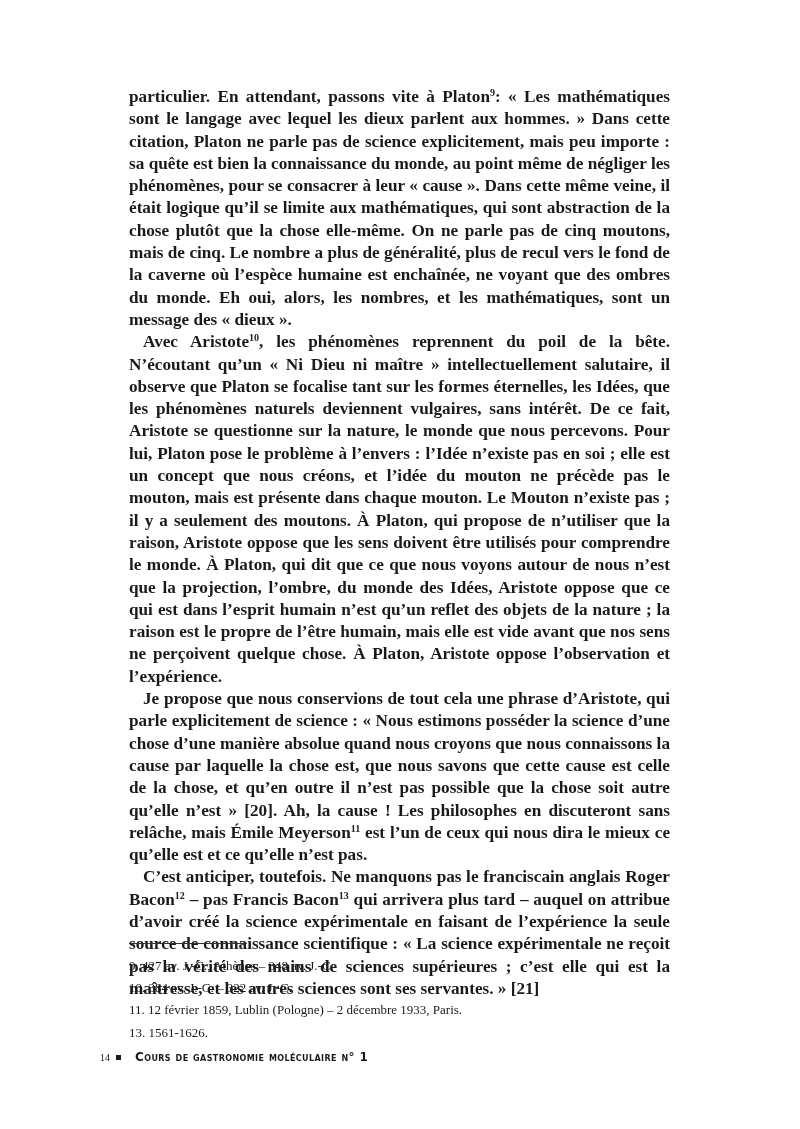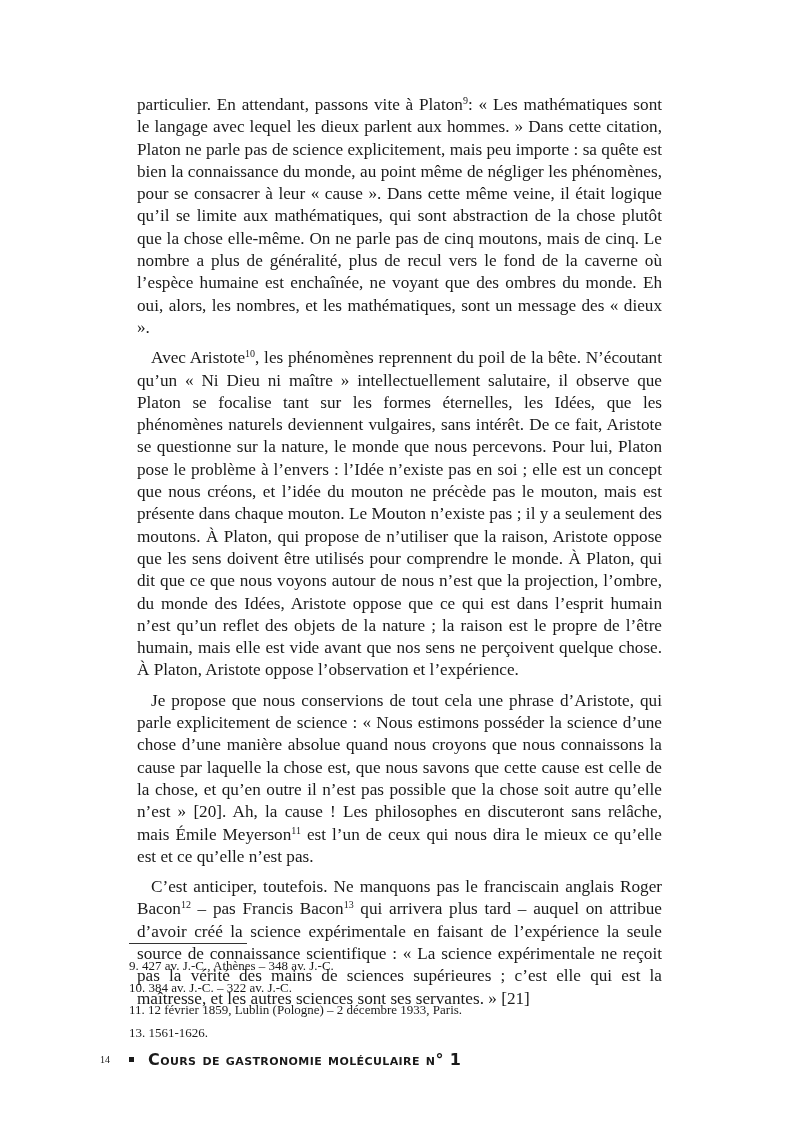--- a/index.html
+++ b/index.html
@@ -5,38 +5,38 @@
   html, body { margin: 0; padding: 0; background: #ffffff; }
   body { width: 800px; height: 1129px; position: relative; overflow: hidden; color: #1a1a1a; }
   .page { position: absolute; left: 129px; top: 86px; width: 541px; }
   .body-text {
     font-family: "Liberation Serif", "DejaVu Serif", serif;
     font-size: 17.2px;
     line-height: 22.3px;
     text-align: justify;
     hyphens: none;
   }
-  .body-text p { margin: 8px; text-indent: 0; }
+  .body-text p { margin: 0; text-indent: 0; font-weight: bold; }
   .body-text p.indent { text-indent: 14px; }
   sup { font-size: 10px; line-height: 0; vertical-align: 6px; }
   .rule { position: absolute; left: 129px; top: 943px; width: 118px; height: 0; border-top: 1px solid #333; }
   .footnotes {
     position: absolute; left: 129px; top: 951px; width: 541px;
     font-family: "Liberation Serif", "DejaVu Serif", serif;
     font-size: 13px; line-height: 15.2px;
   }
   .footnotes div { white-space: nowrap; margin-top: 7px; }
   .footer {
     position: absolute; left: 129px; top: 1050px;
     display: flex; align-items: center;
     font-family: "DejaVu Sans", "Liberation Sans", sans-serif;
   }
-  .folio { font-family: "Liberation Serif", serif; font-size: 10px; margin-right: 13px; margin-left: -29px; width: 16px; }
+  .folio { font-family: "Liberation Serif", serif; font-size: 10px; margin-right: 0; margin-left: -29px; width: 16px; }
   .square { width: 5px; height: 5px; background: #1a1a1a; margin-right: 14px; display: inline-block; }
-  .running-title { font-size: 16px; font-weight: bold; font-variant: small-caps; letter-spacing: 0.4px; }
+  .running-title { font-size: 12px; font-weight: bold; font-variant: small-caps; letter-spacing: 0.4px; }
 </style>
 </head>
 <body>
 
 <div class="page">
   <div class="body-text" id="body-text">
       <p><span>particulier. En attendant, passons vite à Platon</span><sup>9</sup><span>: « Les mathématiques sont le langage avec lequel les dieux parlent aux hommes. » Dans cette citation, Platon ne parle pas de science explicitement, mais peu importe : sa quête est bien la connaissance du monde, au point même de négliger les phénomènes, pour se consacrer à leur « cause ». Dans cette même veine, il était logique qu’il se limite aux mathématiques, qui sont abstraction de la chose plutôt que la chose elle-même. On ne parle pas de cinq moutons, mais de cinq. Le nombre a plus de généralité, plus de recul vers le fond de la caverne où l’espèce humaine est enchaînée, ne voyant que des ombres du monde. Eh oui, alors, les nombres, et les mathématiques, sont un message des « dieux ».</span></p>
       <p class="indent"><span>Avec Aristote</span><sup>10</sup><span>, les phénomènes reprennent du poil de la bête. N’écoutant qu’un « Ni Dieu ni maître » intellectuellement salutaire, il observe que Platon se focalise tant sur les formes éternelles, les Idées, que les phénomènes naturels deviennent vulgaires, sans intérêt. De ce fait, Aristote se questionne sur la nature, le monde que nous percevons. Pour lui, Platon pose le problème à l’envers : l’Idée n’existe pas en soi ; elle est un concept que nous créons, et l’idée du mouton ne précède pas le mouton, mais est présente dans chaque mouton. Le Mouton n’existe pas ; il y a seulement des moutons. À Platon, qui propose de n’utiliser que la raison, Aristote oppose que les sens doivent être utilisés pour comprendre le monde. À Platon, qui dit que ce que nous voyons autour de nous n’est que la projection, l’ombre, du monde des Idées, Aristote oppose que ce qui est dans l’esprit humain n’est qu’un reflet des objets de la nature ; la raison est le propre de l’être humain, mais elle est vide avant que nos sens ne perçoivent quelque chose. À Platon, Aristote oppose l’observation et l’expérience.</span></p>
       <p class="indent"><span>Je propose que nous conservions de tout cela une phrase d’Aristote, qui parle explicitement de science : « Nous estimons posséder la science d’une chose d’une manière absolue quand nous croyons que nous connaissons la cause par laquelle la chose est, que nous savons que cette cause est celle de la chose, et qu’en outre il n’est pas possible que la chose soit autre qu’elle n’est » [20]. Ah, la cause ! Les philosophes en discuteront sans relâche, mais Émile Meyerson</span><sup>11</sup><span> est l’un de ceux qui nous dira le mieux ce qu’elle est et ce qu’elle n’est pas.</span></p>
       <p class="indent"><span>C’est anticiper, toutefois. Ne manquons pas le franciscain anglais Roger Bacon</span><sup>12</sup><span> – pas Francis Bacon</span><sup>13</sup><span> qui arrivera plus tard – auquel on attribue d’avoir créé la science expérimentale en faisant de l’expérience la seule source de connaissance scientifique : « La science expérimentale ne reçoit pas la vérité des mains de sciences supérieures ; c’est elle qui est la maîtresse, et les autres sciences sont ses servantes. » [21]</span></p>

